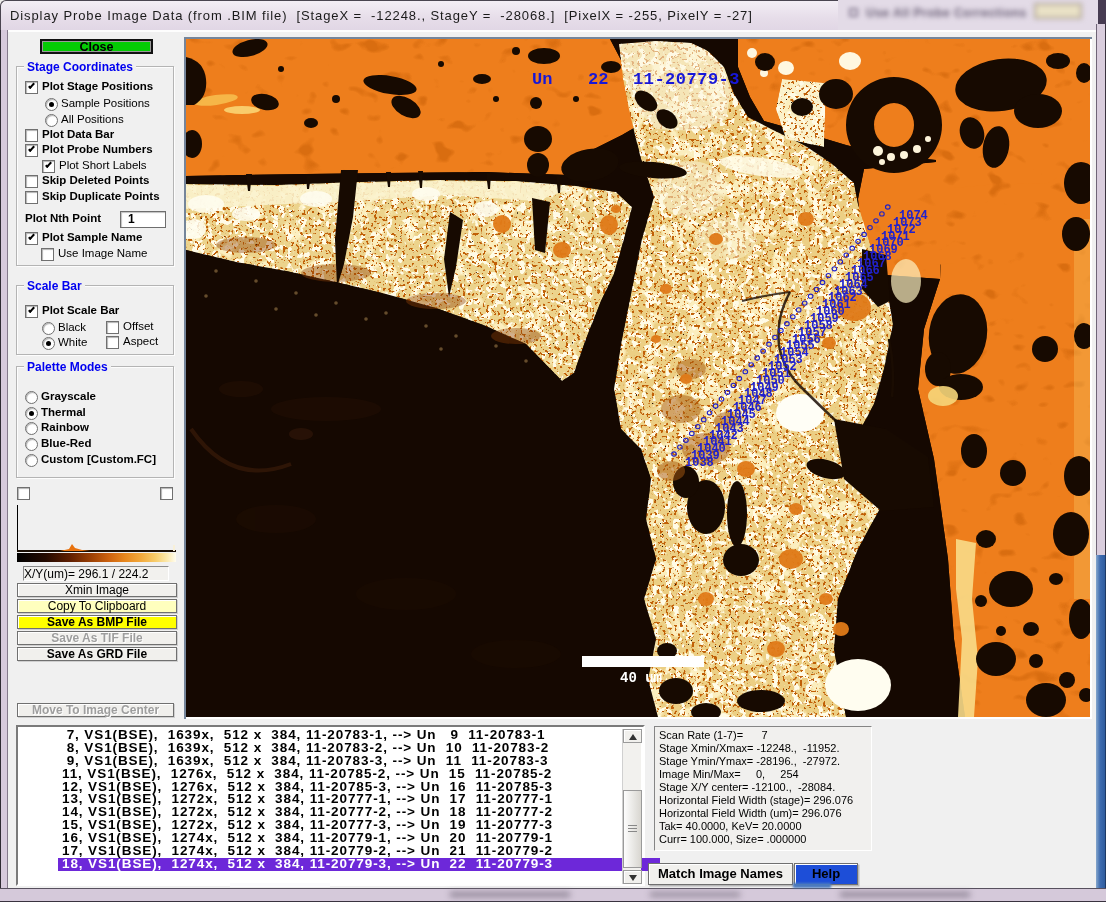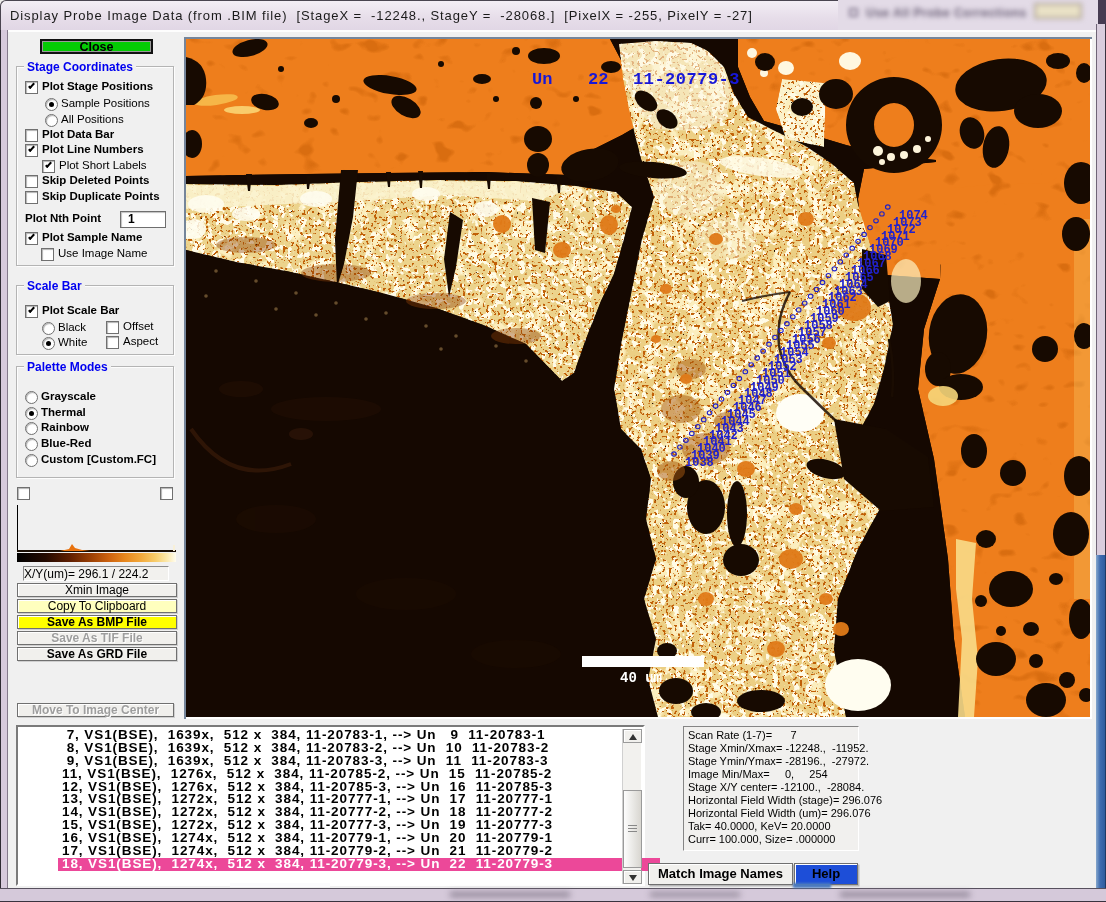--- a/index.html
+++ b/index.html
@@ -33,30 +33,30 @@
 .vbtn { position:absolute; left:17px; width:160px; height:14px; border:1px solid #707070; box-shadow:inset 1px 1px 0 #fff, 1px 1px 0 #cfcfcf; text-align:center; line-height:12px; }
 .vbtn.r { font-size:12px; }
 .vbtn.b { font-size:12px; font-weight:bold; }
 
 #imgbord { position:absolute; left:184px; top:37px; width:908px; height:682px; background:#fff; border-top:2px solid #75859a; border-left:2px solid #75859a; }
 #mimg { position:absolute; left:186px; top:39px; }
 
 #lb { position:absolute; left:16px; top:725px; width:629px; height:161px; background:#fff; border:2px solid #7a7a7a; border-right-color:#fff; border-bottom-color:#fff; }
 #lbin { position:absolute; left:2px; top:2px; width:602px; height:155px; overflow:hidden;margin-left:38px; }
 .lrow { height:12.9px; font-weight:bold; font-size:13.5px; white-space:pre; padding-left:4px; letter-spacing:0.9px; line-height:12.9px; color:#000; }
-.lrow.sel { background:#ec4899; color:#fff; }
+.lrow.sel { background:#6d28d9; color:#fff; }
 #sbar { position:absolute; right:2px; top:2px; width:19px; height:155px; background:#f2f1ee; border-left:1px solid #d0d0d0; }
 .sbtn { position:absolute; left:0; width:19px; height:14px; background:#f1f0ed; border:1px solid #9a9a9a; box-shadow:inset 1px 1px 0 #fff; }
 .sbtn::after { content:""; position:absolute; left:5px; border-left:4px solid transparent; border-right:4px solid transparent; }
 .sbtn.up::after { top:4px; border-bottom:6px solid #333; }
 .sbtn.dn::after { top:4px; border-top:6px solid #333; }
 #sthumb { position:absolute; left:0; top:61px; width:19px; height:78px; background:linear-gradient(to right,#fdfdfd,#d8d6d0); border:1px solid #9a9a9a; }
 #sthumb::after { content:""; position:absolute; left:4px; top:34px; width:9px; height:1px; background:#888; box-shadow:0 3px 0 #888, 0 6px 0 #888; }
 
-#info { position:absolute; left:683px; top:726px; width:176px; height:125px; background:#f1f0ee; border:1px solid #858585; border-right-color:#fff; border-bottom-color:#fff; font-size:11px; line-height:13px; padding:2px 18px 0 4px; white-space:pre; }
+#info { position:absolute; left:654px; top:726px; width:218px; height:125px; background:#f1f0ee; border:1px solid #858585; border-right-color:#fff; border-bottom-color:#fff; font-size:11px; line-height:13px; padding:2px 18px 0 4px; white-space:pre; }
 .wbtn { position:absolute; height:22px; border:1px solid #707070; box-shadow:inset 1px 1px 0 #fff, 1.5px 1.5px 0 #b9b9b9; background:#f1f0ed; font-weight:bold; font-size:13px; text-align:center; line-height:20px; }
 </style></head>
 <body>
 <div id="win">
  <div id="content"></div>
  <div id="tbar">
       <span class="tx">Display Probe Image Data (from .BIM file)&nbsp; [StageX =&nbsp; -12248., StageY =&nbsp; -28068.]&nbsp; [PixelX = -255, PixelY = -27]</span>
     </div>
  <div id="blurc">
       <span class="cbq"></span>
@@ -77,21 +77,21 @@
       <span class="rdm"></span>
     </div>
     <div class="lbl r" style="left:61px;top:97px">Sample Positions</div>
     <div class="rdo" style="left:45px;top:114px"></div>
     <div class="lbl r" style="left:61px;top:113px">All Positions</div>
     <div class="cbx" style="left:25px;top:129px"></div>
     <div class="lbl b" style="left:42px;top:128px">Plot Data Bar</div>
     <div class="cbx" style="left:25px;top:144px">
       <span class="ckm"></span>
     </div>
-    <div class="lbl b" style="left:42px;top:143px">Plot Line Numbers</div>
+    <div class="lbl b" style="left:42px;top:143px">Plot Probe Numbers</div>
     <div class="cbx" style="left:42px;top:160px">
       <span class="ckm"></span>
     </div>
     <div class="lbl r" style="left:59px;top:159px">Plot Short Labels</div>
     <div class="cbx" style="left:25px;top:175px"></div>
     <div class="lbl b" style="left:42px;top:174px">Skip Deleted Points</div>
     <div class="cbx" style="left:25px;top:191px"></div>
     <div class="lbl b" style="left:42px;top:190px">Skip Duplicate Points</div>
     <div class="lbl b" style="left:25px;top:212px">Plot Nth Point</div>
     <div class="tfield" style="left:120px;top:211px;width:46px;height:17px">1</div>

